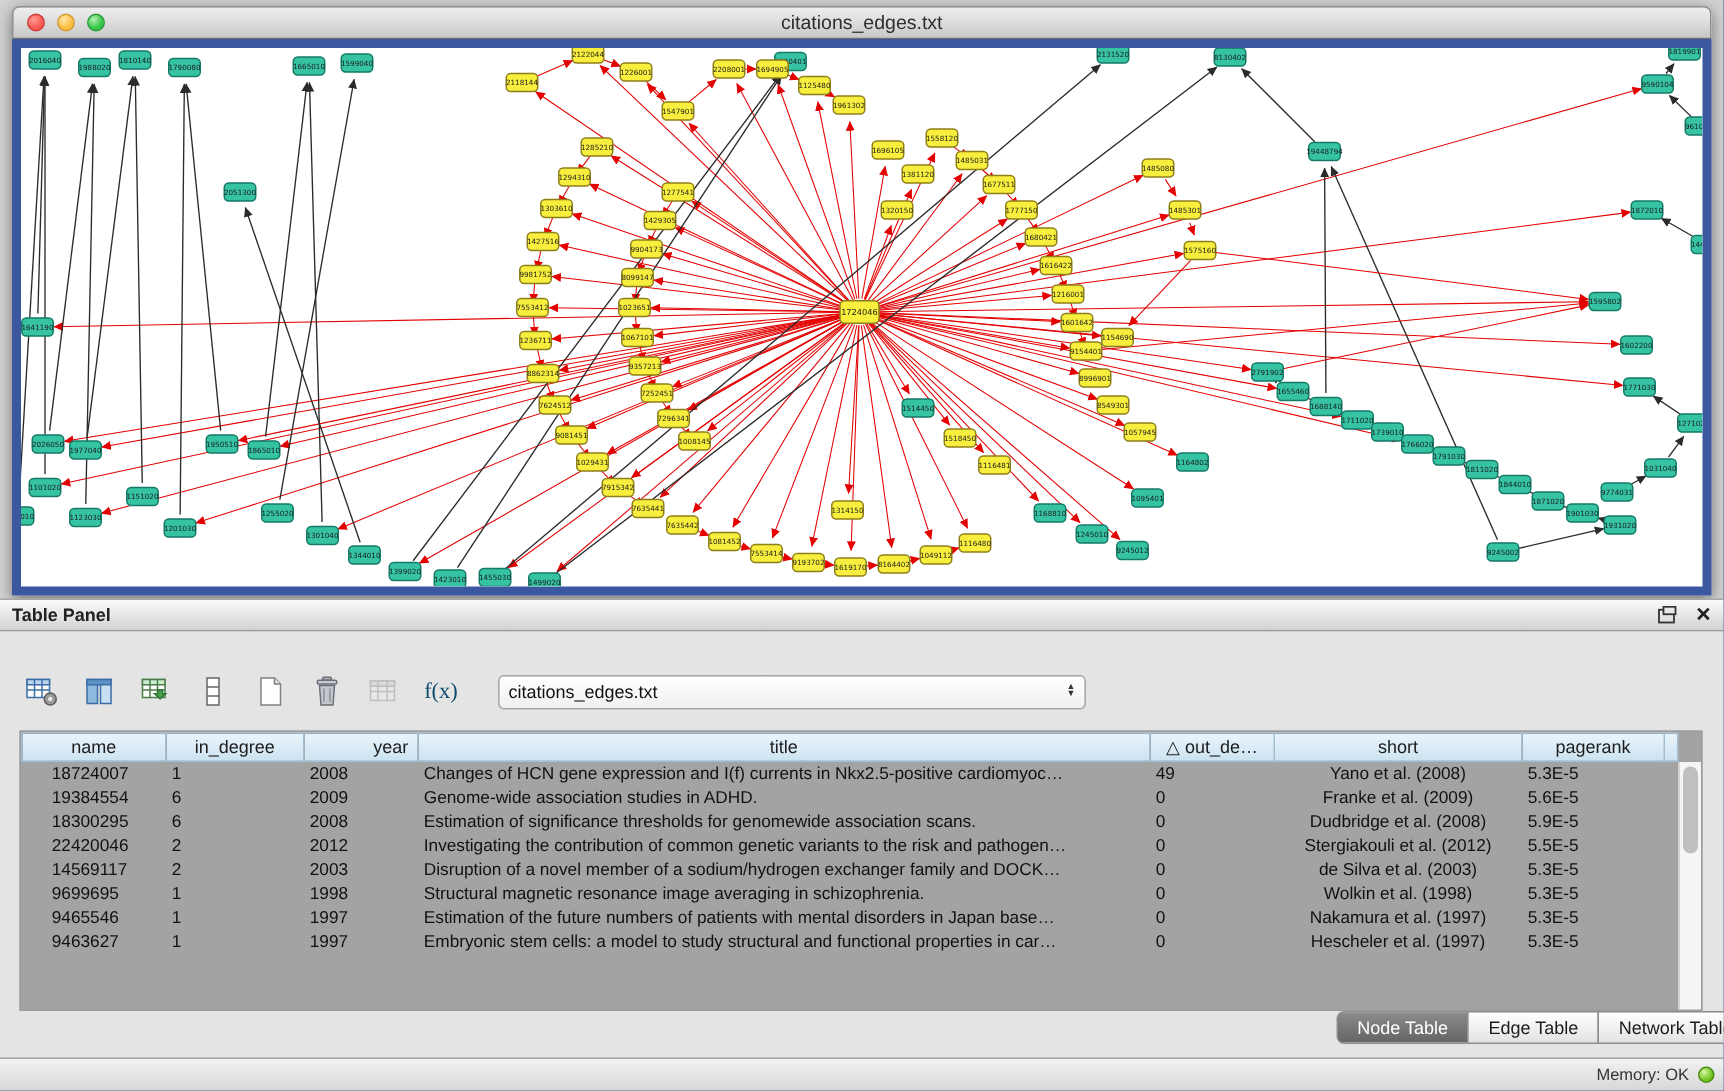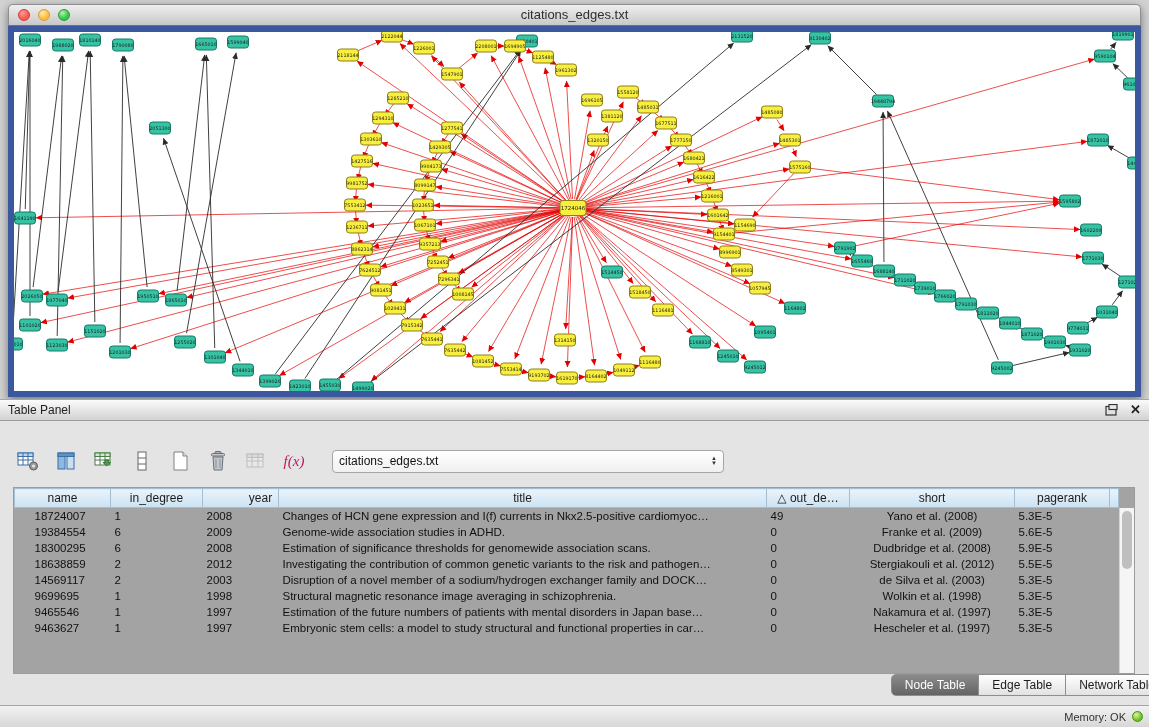--- a/index.html
+++ b/index.html
@@ -19,31 +19,31 @@
   .light.green { background:radial-gradient(circle at 35% 30%, #b6f2b0, #35c648 60%); border:1px solid #2a9c37; }
   .window-body { position:absolute; top:22px; left:0; right:0; bottom:0;
     background:#3a57a0; padding:6px; }
   .graph-canvas { width:100%; height:100%; background:#ffffff; position:relative; overflow:hidden; }
   .graph-canvas svg { position:absolute; inset:0; width:100%; height:100%; }
 
   
   .panel-header { position:absolute; top:399px; left:0; width:1149px; height:22px;
     background:linear-gradient(#fbfbfb,#d2d2d2); border-top:1px solid #a7a7a7; border-bottom:1px solid #9b9b9b;
     display:flex; align-items:center; padding:0 8px; }
-  .panel-title { font-size:12px; color:#222; }
+  .panel-title { font-size:12px; color:#222;font-weight:bold; }
   .panel-header-icons { margin-left:auto; display:flex; align-items:center; gap:12px; }
   .float-icon { width:13px; height:12px; cursor:pointer; display:inline-block; }
   .close-icon { font-size:13px; font-weight:bold; color:#222; cursor:pointer; line-height:12px; }
 
   .panel-body { position:absolute; top:421px; left:0; width:1149px; height:284px; background:#e4e4e4; }
 
   .toolbar { position:absolute; left:14px; top:24px; height:32px; display:flex; align-items:center; gap:10px; }
   .tool { width:28px; height:28px; display:flex; align-items:center; justify-content:center; cursor:pointer; border-radius:3px; }
   .tool.disabled { opacity:.4; cursor:default; }
-  .fx { font-family:"Liberation Serif", serif; font-style:italic; font-size:15px; color:#be185d; }
+  .fx { font-family:"Liberation Serif", serif; font-size:15px; color:#0c4a6e; }
 
   .combo { margin-left:14px; width:392px; height:23px; background:linear-gradient(#ffffff,#f0f0f0);
     border:1px solid #a6a6a6; border-radius:4px; display:flex; align-items:center; padding:0 6px; cursor:pointer;
     box-shadow:inset 0 1px 0 #fff; }
   .combo-text { font-size:12px; color:#111; flex:1; }
   .combo-arrows { display:flex; flex-direction:column; align-items:center; font-size:6px; line-height:5px; color:#333; }
 
   .table-wrap { position:absolute; left:13px; top:66px; width:1122px; height:187px; background:#a3a3a3; border:1px solid #9c9c9c; }
   table.data-table { border-collapse:collapse; table-layout:fixed; width:1105px; }
   .data-table th { height:19px; background:linear-gradient(#eaf4fc,#cbe2f1); border:1px solid #a5bfd2;
@@ -883,21 +883,21 @@
             <td class="c0">18300295</td>
             <td class="c1">6</td>
             <td class="c2">2008</td>
             <td class="c3">Estimation of significance thresholds for genomewide association scans.</td>
             <td class="c4">0</td>
             <td class="c5">Dudbridge et al. (2008)</td>
             <td class="c6">5.9E-5</td>
             <td class="cfill"></td>
           </tr>
           <tr>
-            <td class="c0">18638859</td>
+            <td class="c0">22420046</td>
             <td class="c1">2</td>
             <td class="c2">2012</td>
             <td class="c3">Investigating the contribution of common genetic variants to the risk and pathogen…</td>
             <td class="c4">0</td>
             <td class="c5">Stergiakouli et al. (2012)</td>
             <td class="c6">5.5E-5</td>
             <td class="cfill"></td>
           </tr>
           <tr>
             <td class="c0">14569117</td>

